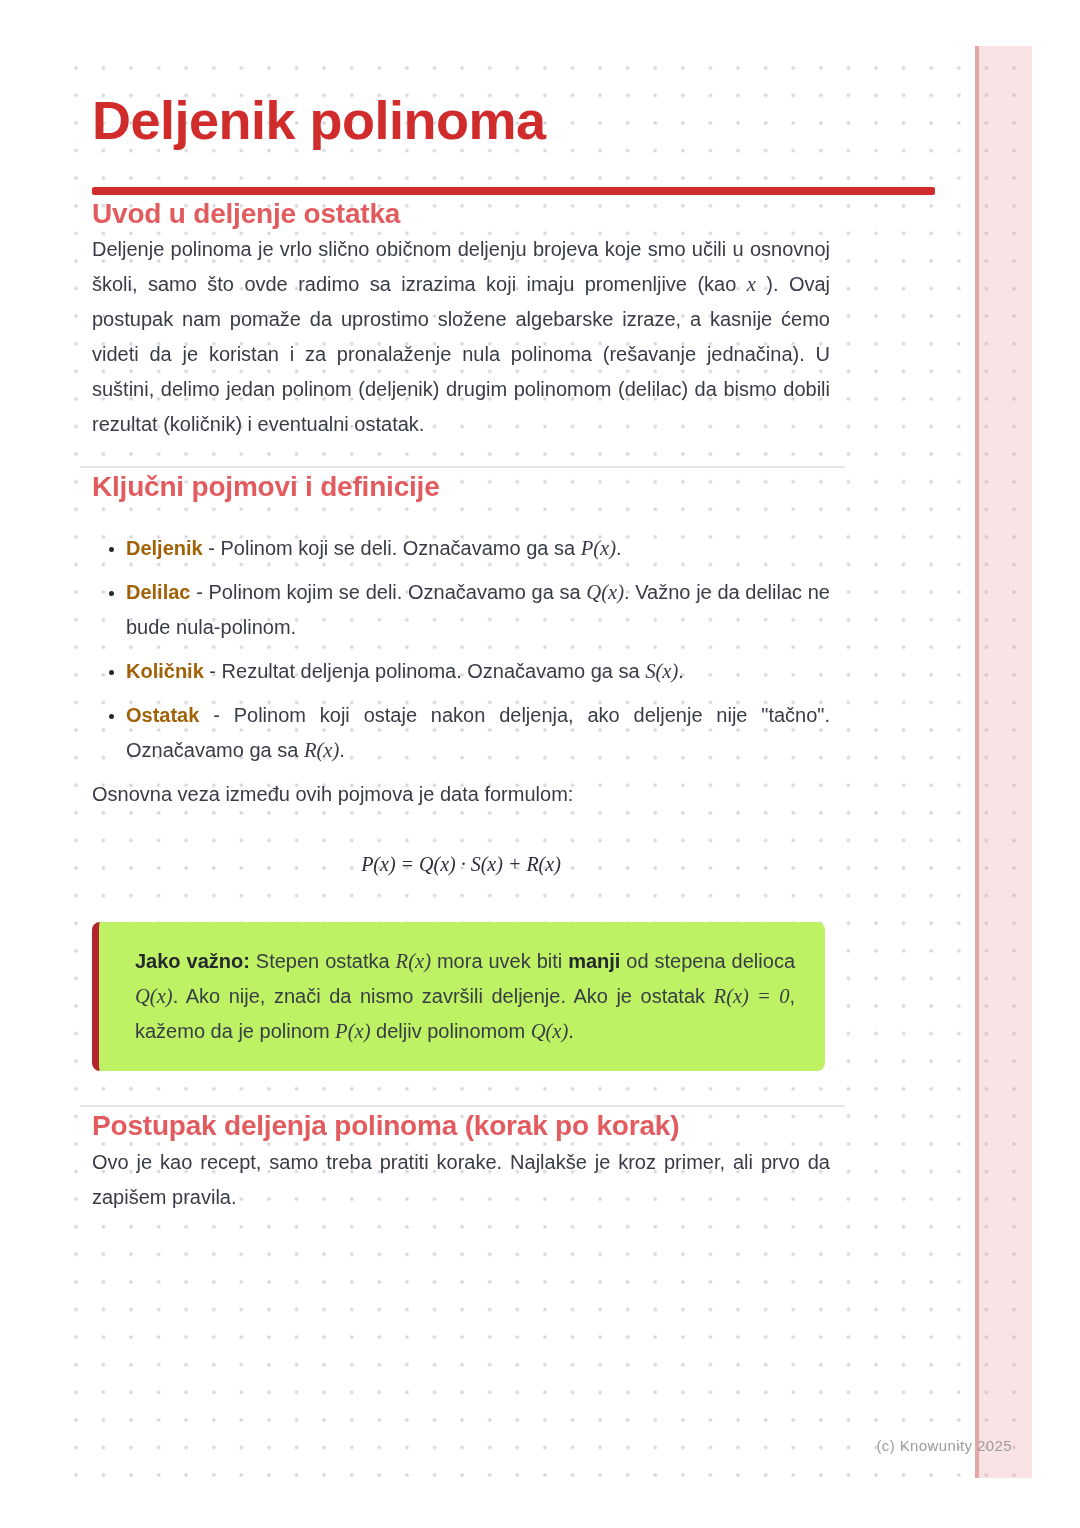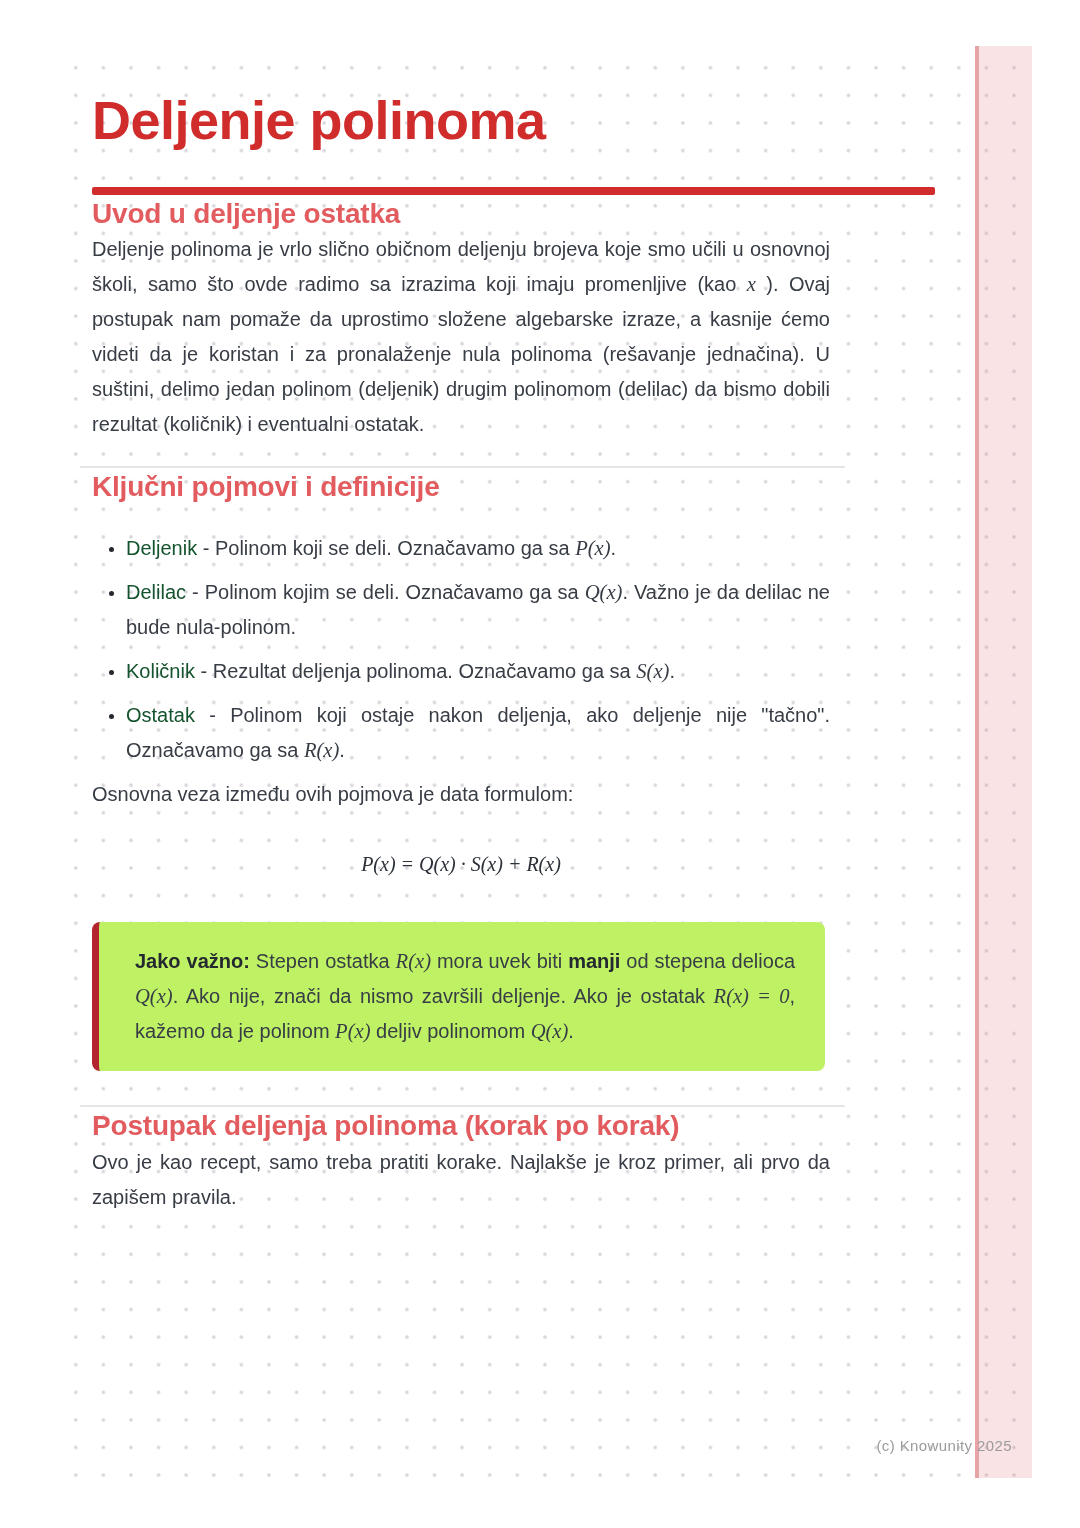--- a/index.html
+++ b/index.html
@@ -101,21 +101,21 @@
   }
   ul.term-list li {
     list-style: disc;
     font-size: 20px;
     line-height: 35px;
     text-align: justify;
     margin-bottom: 9px;
     color: #373c45;
   }
   ul.term-list li::marker { color: #24292f; font-size: 0.85em; }
-  .term { font-weight: 400; color: #14532d; }
+  .term { font-weight: 700; color: #a16207; }
 
   .divider {
     margin-left: -12px;
     width: 765px;
     height: 2px;
     background: #e5e5e8;
     border-radius: 1px;
   }
   .divider-1 { margin-top: 24px; }
   .divider-2 { margin-top: 34px; }
@@ -159,21 +159,21 @@
   }
 </style>
 </head>
 <body>
 
 <div class="dot-grid"></div>
 <div class="pink-stripe"></div>
 
 <div class="content">
 
-  <h1 class="page-title">Deljenje polinoma</h1>
+  <h1 class="page-title">Deljenik polinoma</h1>
   <div class="title-rule"></div>
 
   <h2 class="section-heading h2-intro">Uvod u deljenje ostatka</h2>
   <p class="body-text p-intro"><span>Deljenje polinoma je vrlo slično običnom deljenju brojeva koje smo učili u osnovnoj školi, samo što ovde radimo sa izrazima koji imaju promenljive (kao </span><span class="math">x</span><span> ). Ovaj postupak nam pomaže da uprostimo složene algebarske izraze, a kasnije ćemo videti da je koristan i za pronalaženje nula polinoma (rešavanje jednačina). U suštini, delimo jedan polinom (deljenik) drugim polinomom (delilac) da bismo dobili rezultat (količnik) i eventualni ostatak.</span></p>
 
   <div class="divider divider-1"></div>
 
   <h2 class="section-heading h2-terms">Ključni pojmovi i definicije</h2>
 
   <ul class="term-list">

